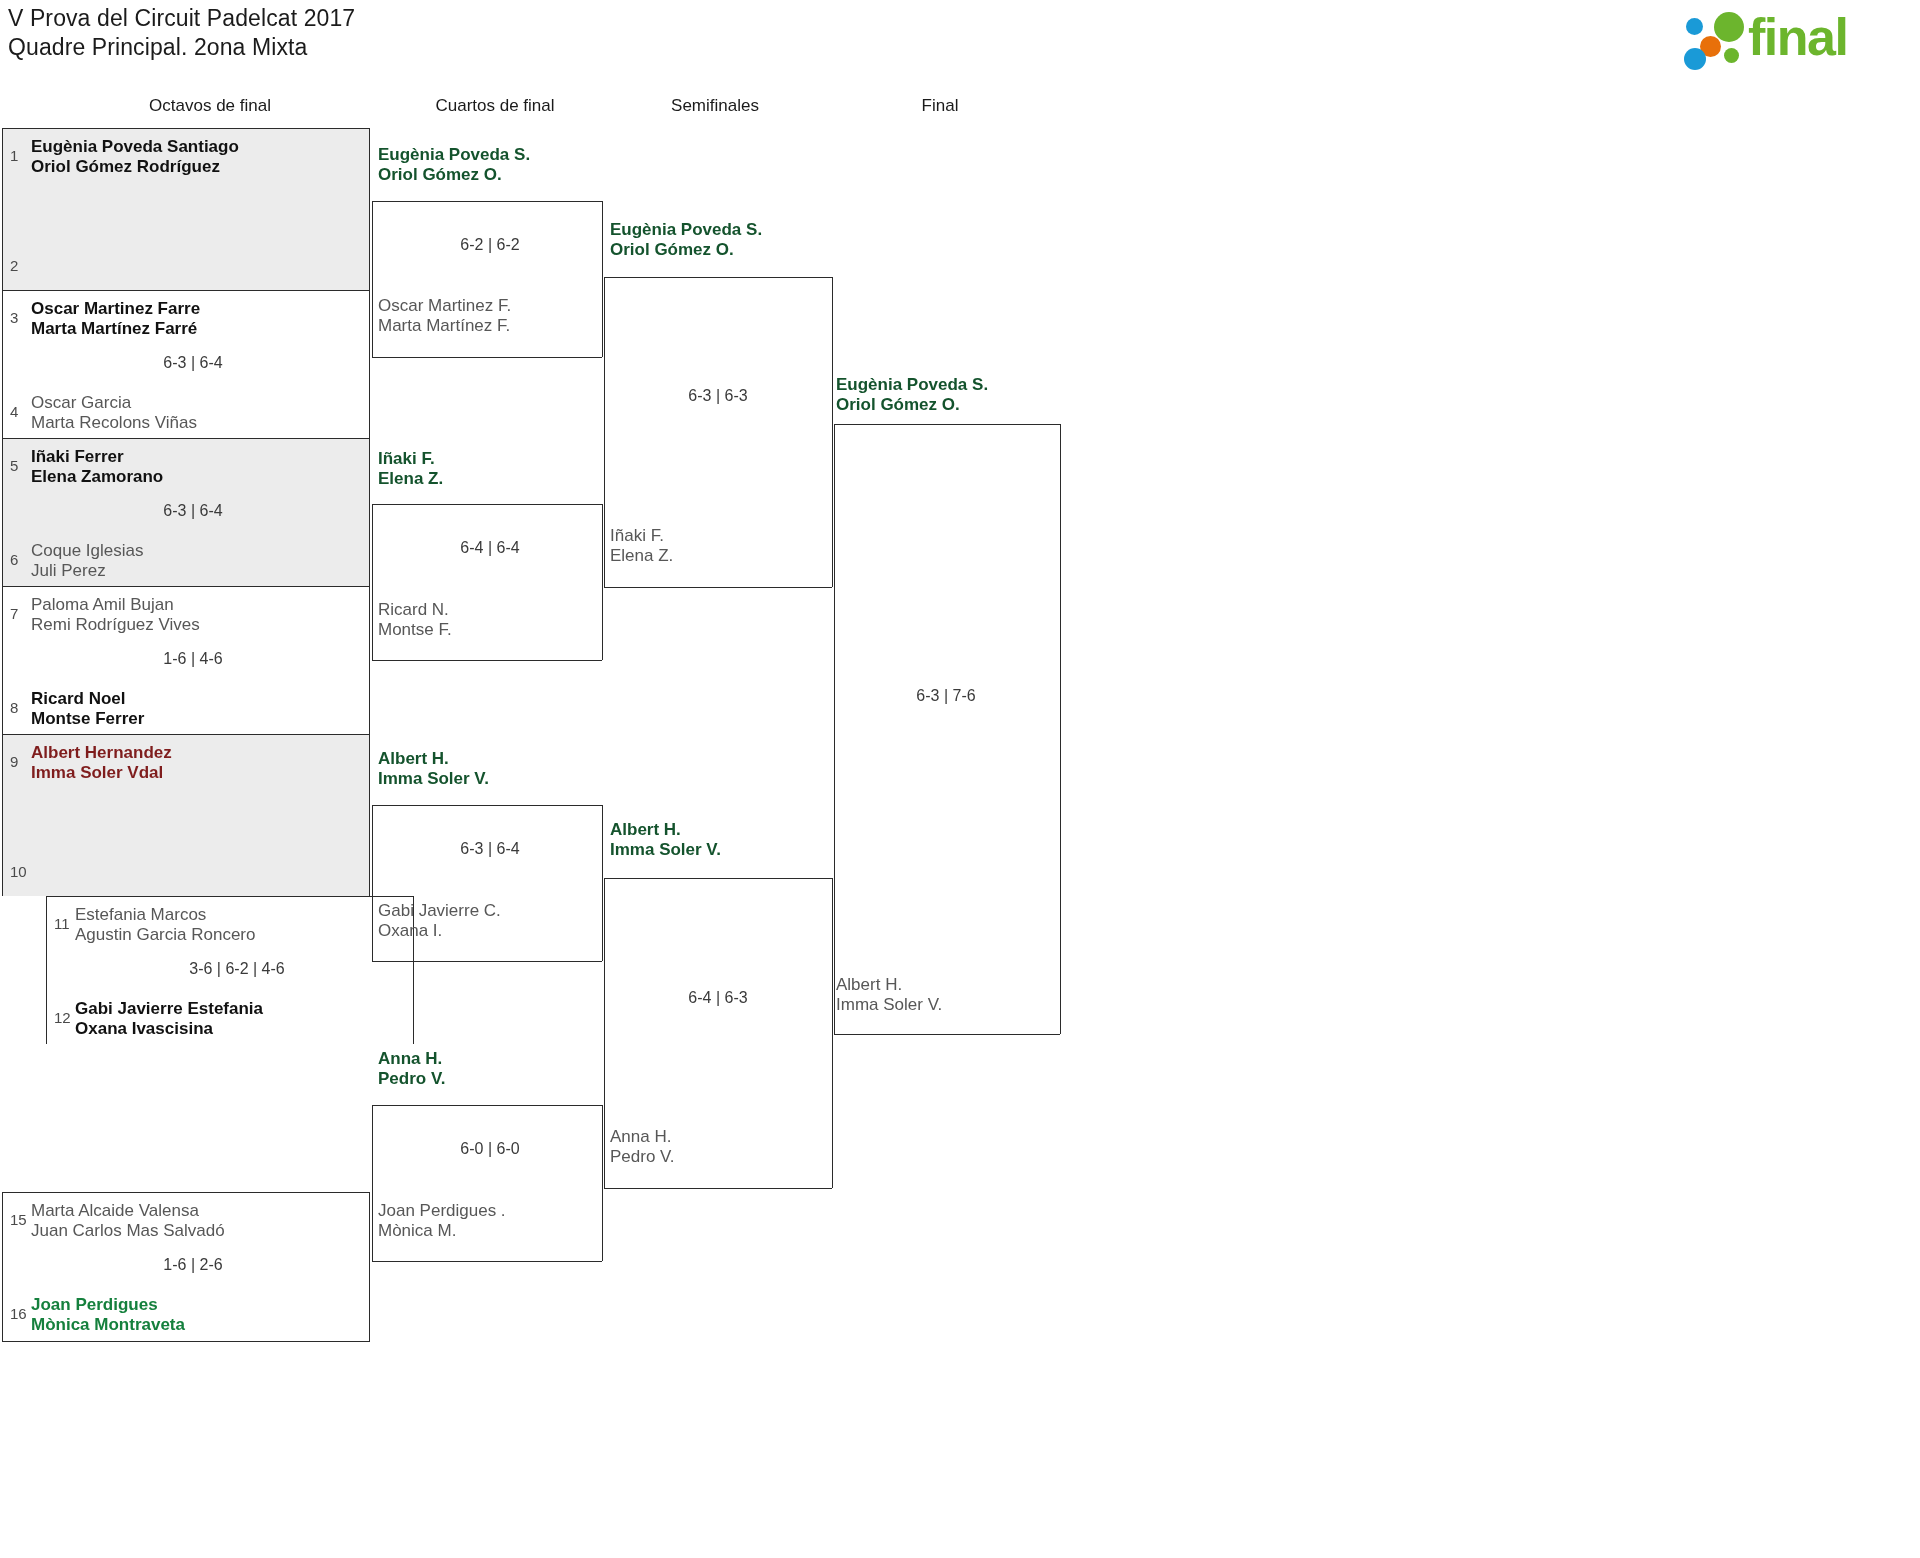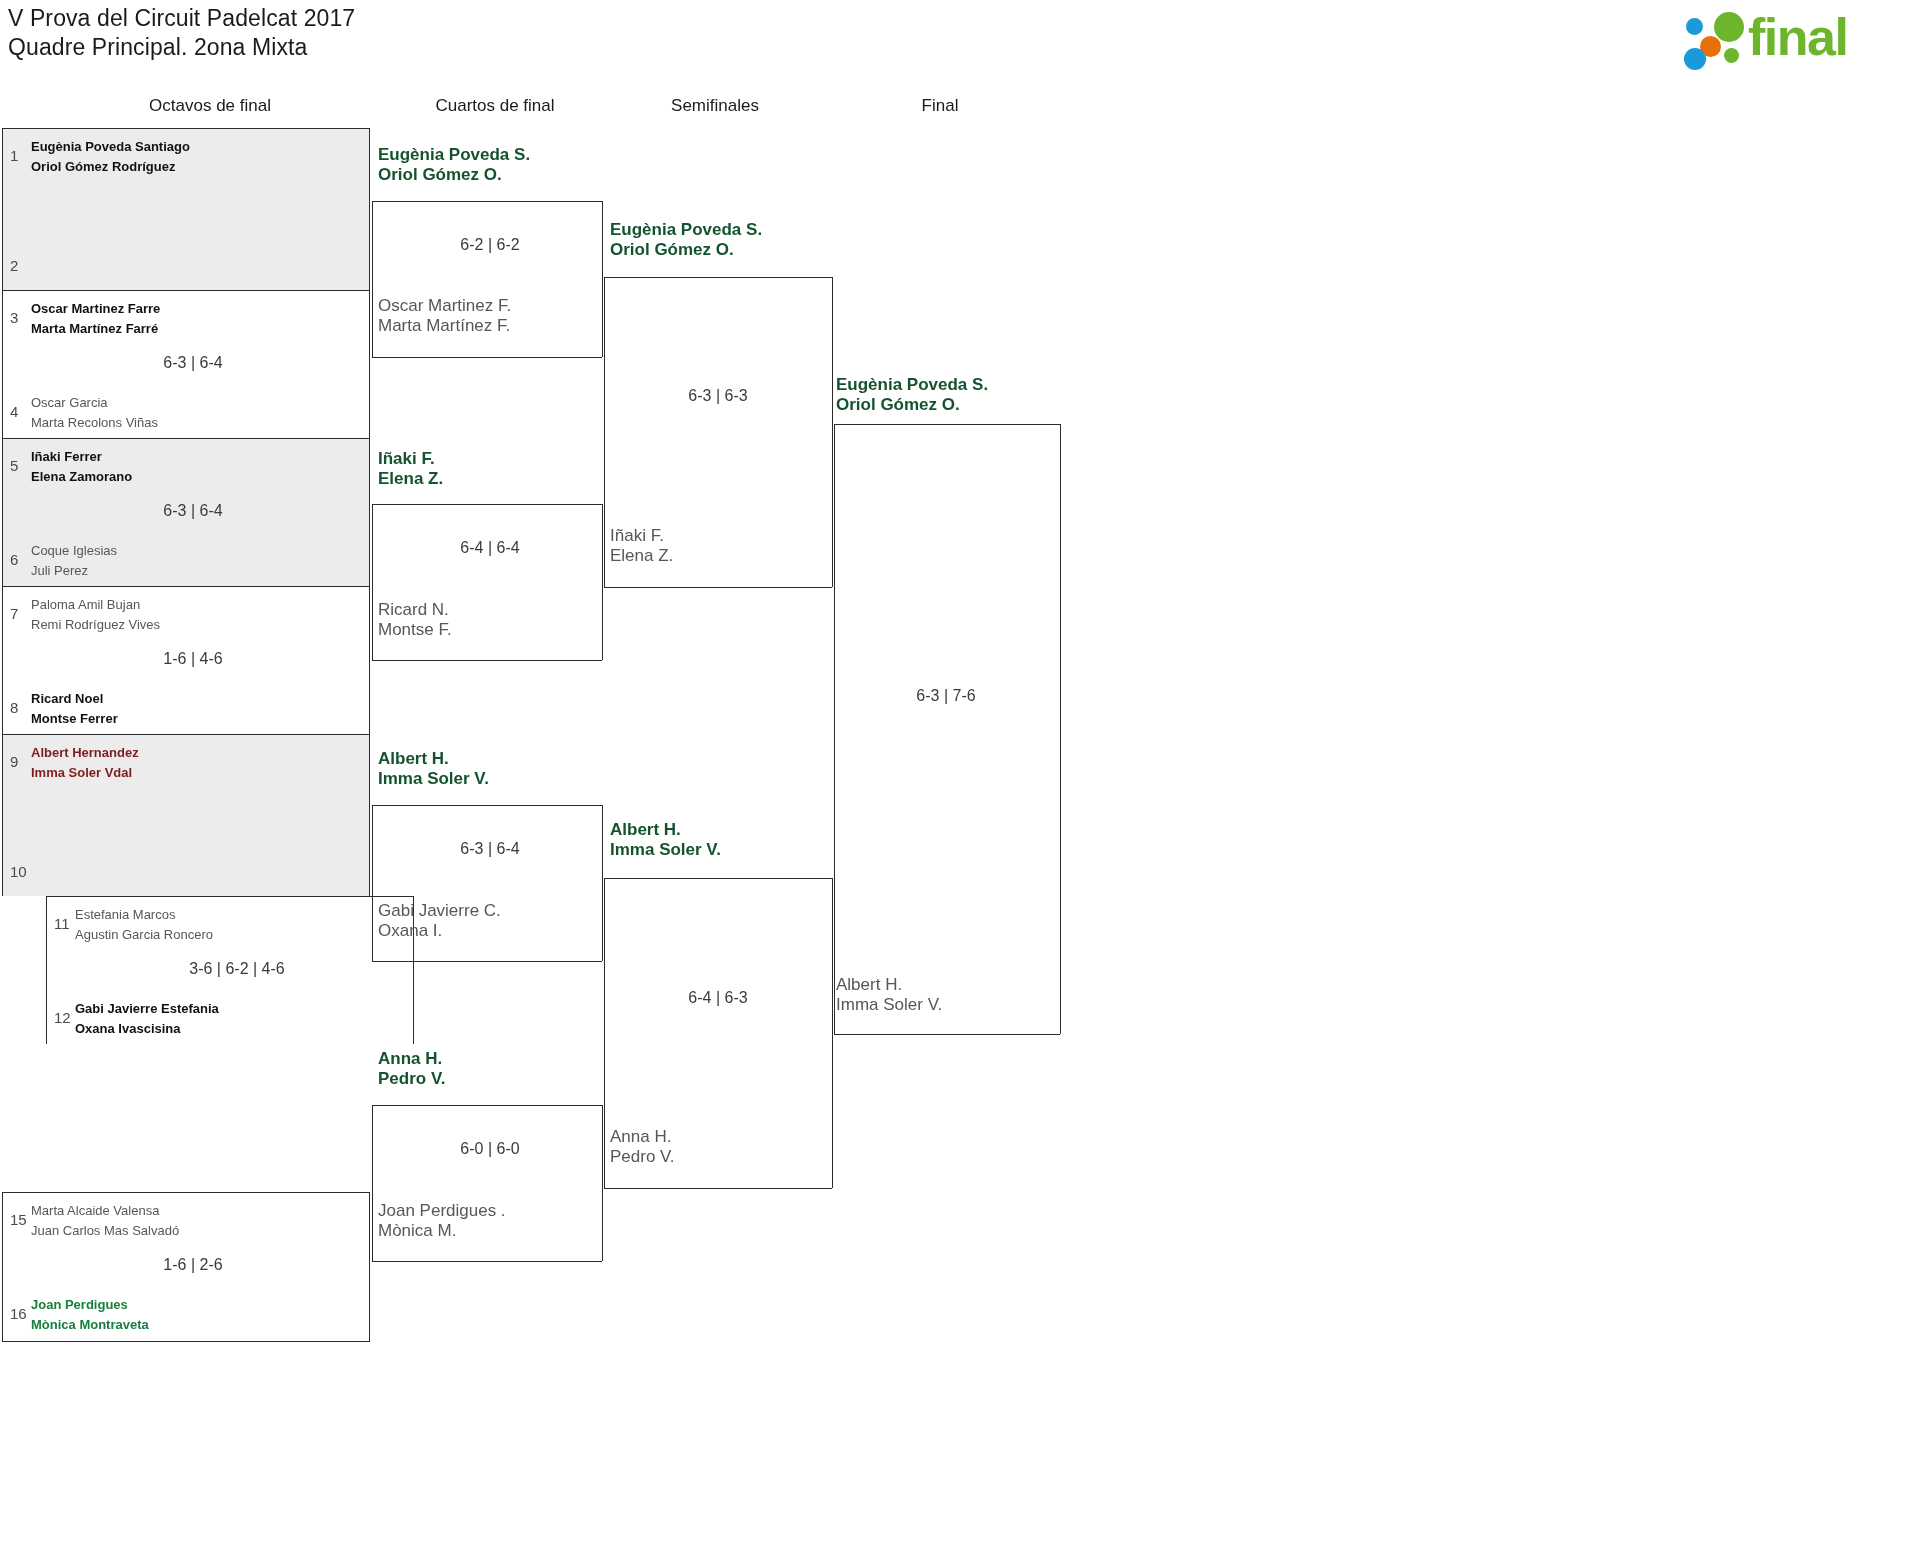--- a/index.html
+++ b/index.html
@@ -77,21 +77,21 @@
   .slot .seed {
     position: absolute;
     left: 7px;
     font-size: 15px;
     line-height: 18px;
     color: #4a4a4a;
   }
   .slot .names {
     position: absolute;
     left: 28px;
-    font-size: 13px;
+    font-size: 17px;
     line-height: 20px;
     white-space: nowrap;
   }
   .slot .names .n { display: block; }
   .winner .names { color: #111111; font-weight: 700; }
 
   .score {
     position: absolute;
     font-size: 16px;
     line-height: 19px;

